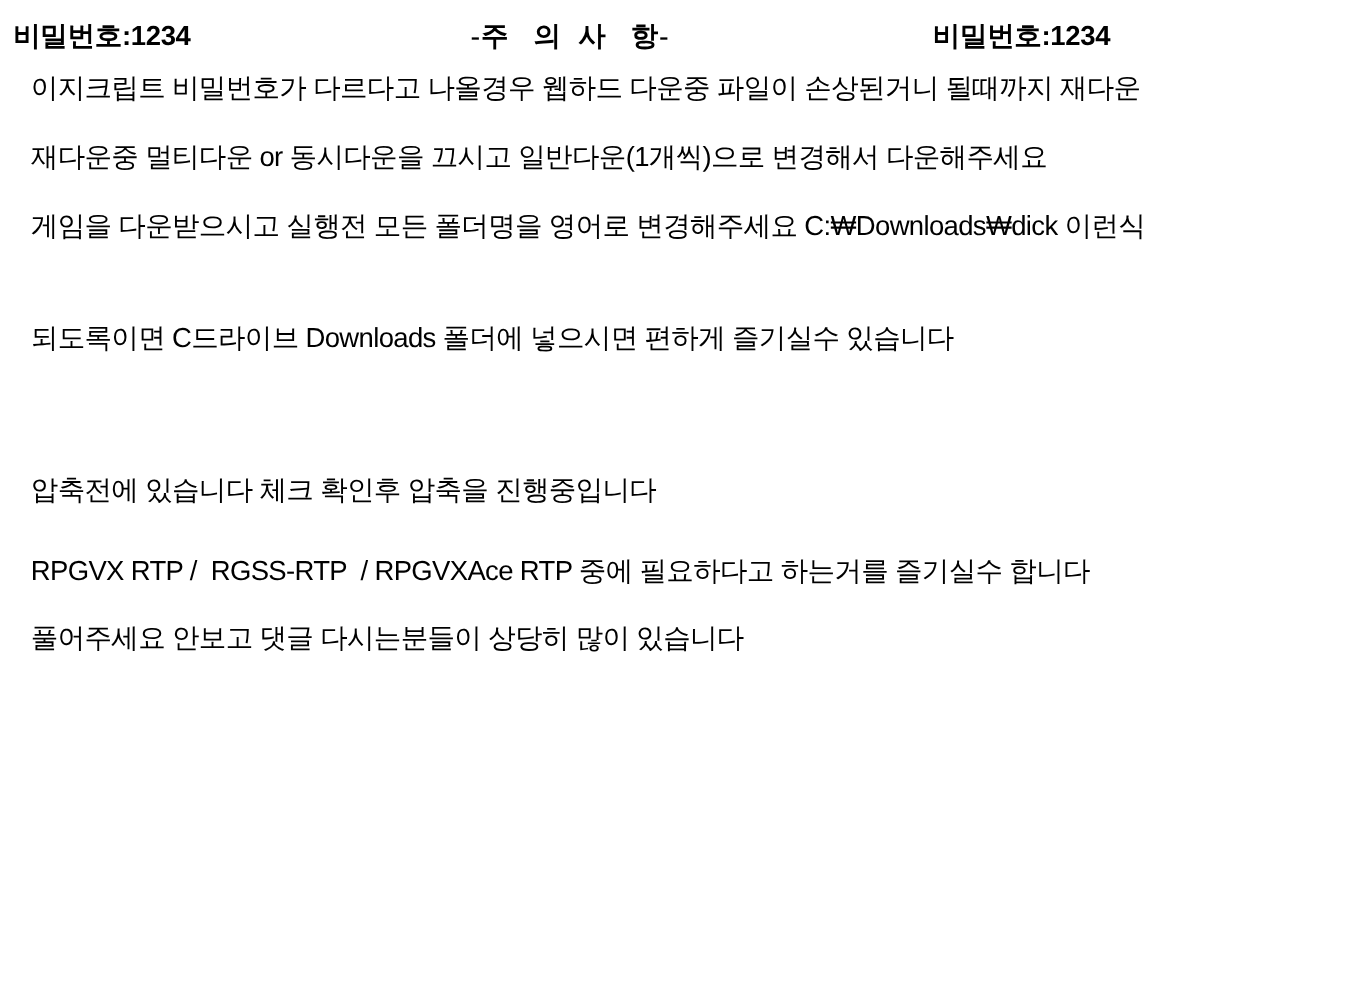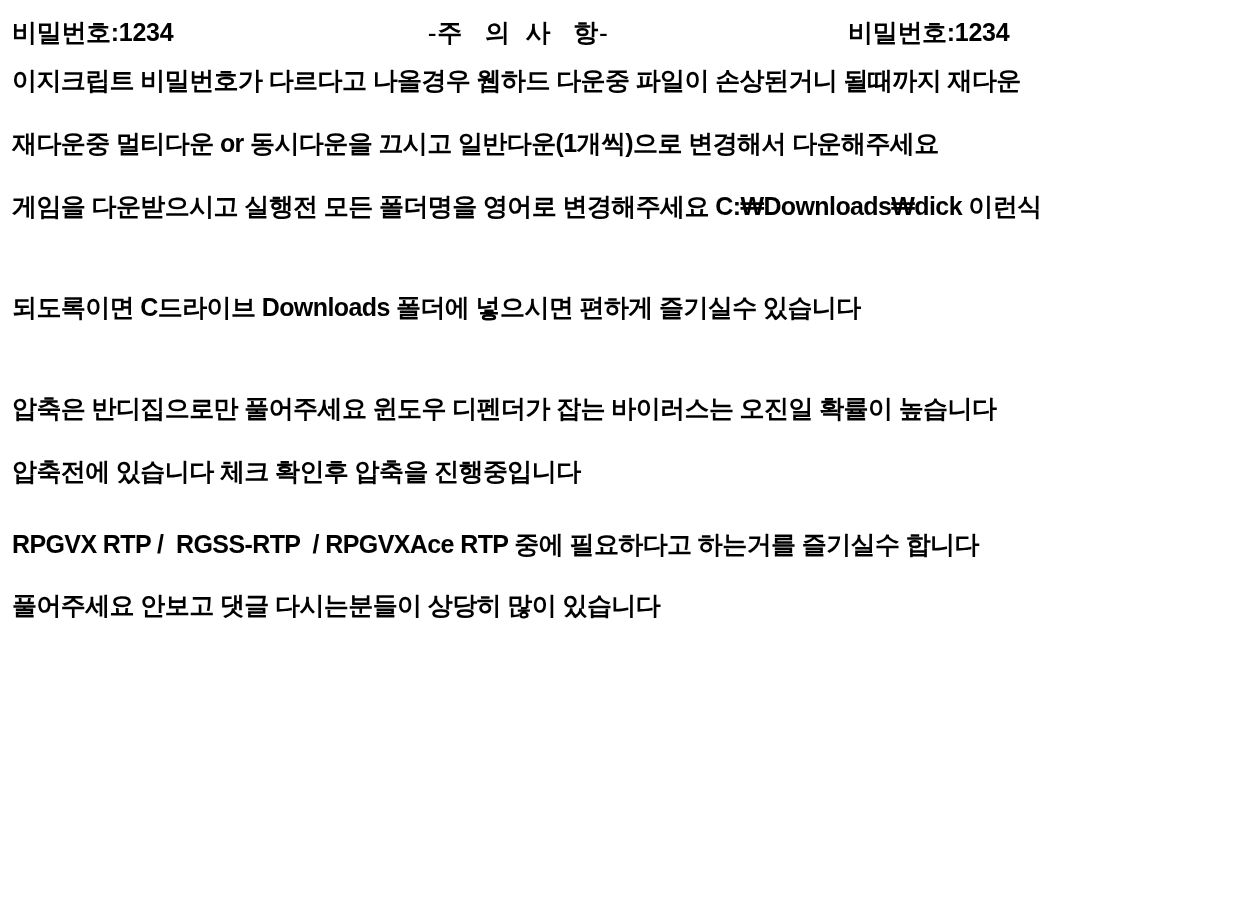--- a/index.html
+++ b/index.html
@@ -44,25 +44,25 @@
     font-family: Liberation Serif, serif;
   }
   .header-right {
     position: absolute;
     left: 840px;
     top: 6px;
     white-space: pre;
   }
   .notice-line {
     font-size: 25px;
-    font-weight: bold;
+    font-weight: normal;
     letter-spacing: -0.6px;
     line-height: 1.0;
     white-space: pre;
-    margin: 0 0 0 4px;
+    margin: 0 0 0 20px;
     padding: 0;
   }
   .gap-large { height: 38px; }
   .gap-med { height: 36px; }
   .gap-small { height: 12px; }
   .block { margin: 0; padding: 0; }
 </style>
 </head>
 <body>
 
@@ -80,21 +80,20 @@
     <p class="notice-line">이지크립트 비밀번호가 다르다고 나올경우 웹하드 다운중 파일이 손상된거니 될때까지 재다운</p>
     <div class="gap-large"></div>
     <p class="notice-line">재다운중 멀티다운 or 동시다운을 끄시고 일반다운(1개씩)으로 변경해서 다운해주세요</p>
     <div class="gap-large"></div>
     <p class="notice-line">게임을 다운받으시고 실행전 모든 폴더명을 영어로 변경해주세요 C:₩Downloads₩dick 이런식</p>
     <div class="gap-large"></div>
     <div class="gap-large"></div>
     <p class="notice-line">되도록이면 C드라이브 Downloads 폴더에 넣으시면 편하게 즐기실수 있습니다</p>
     <div class="gap-large"></div>
     <div class="gap-large"></div>
-    <p class="notice-line">압축은 반디집으로만 풀어주세요 윈도우 디펜더가 잡는 바이러스는 오진일 확률이 높습니다</p>
     <div class="gap-large"></div>
     <p class="notice-line">압축전에 있습니다 체크 확인후 압축을 진행중입니다</p>
     <div class="gap-med"></div>
     <div class="gap-small"></div>
     <p class="notice-line">RPGVX RTP /  RGSS-RTP  / RPGVXAce RTP 중에 필요하다고 하는거를 즐기실수 합니다</p>
     <div class="gap-med"></div>
     <p class="notice-line">풀어주세요 안보고 댓글 다시는분들이 상당히 많이 있습니다</p>
   </div>
 
 </div>

